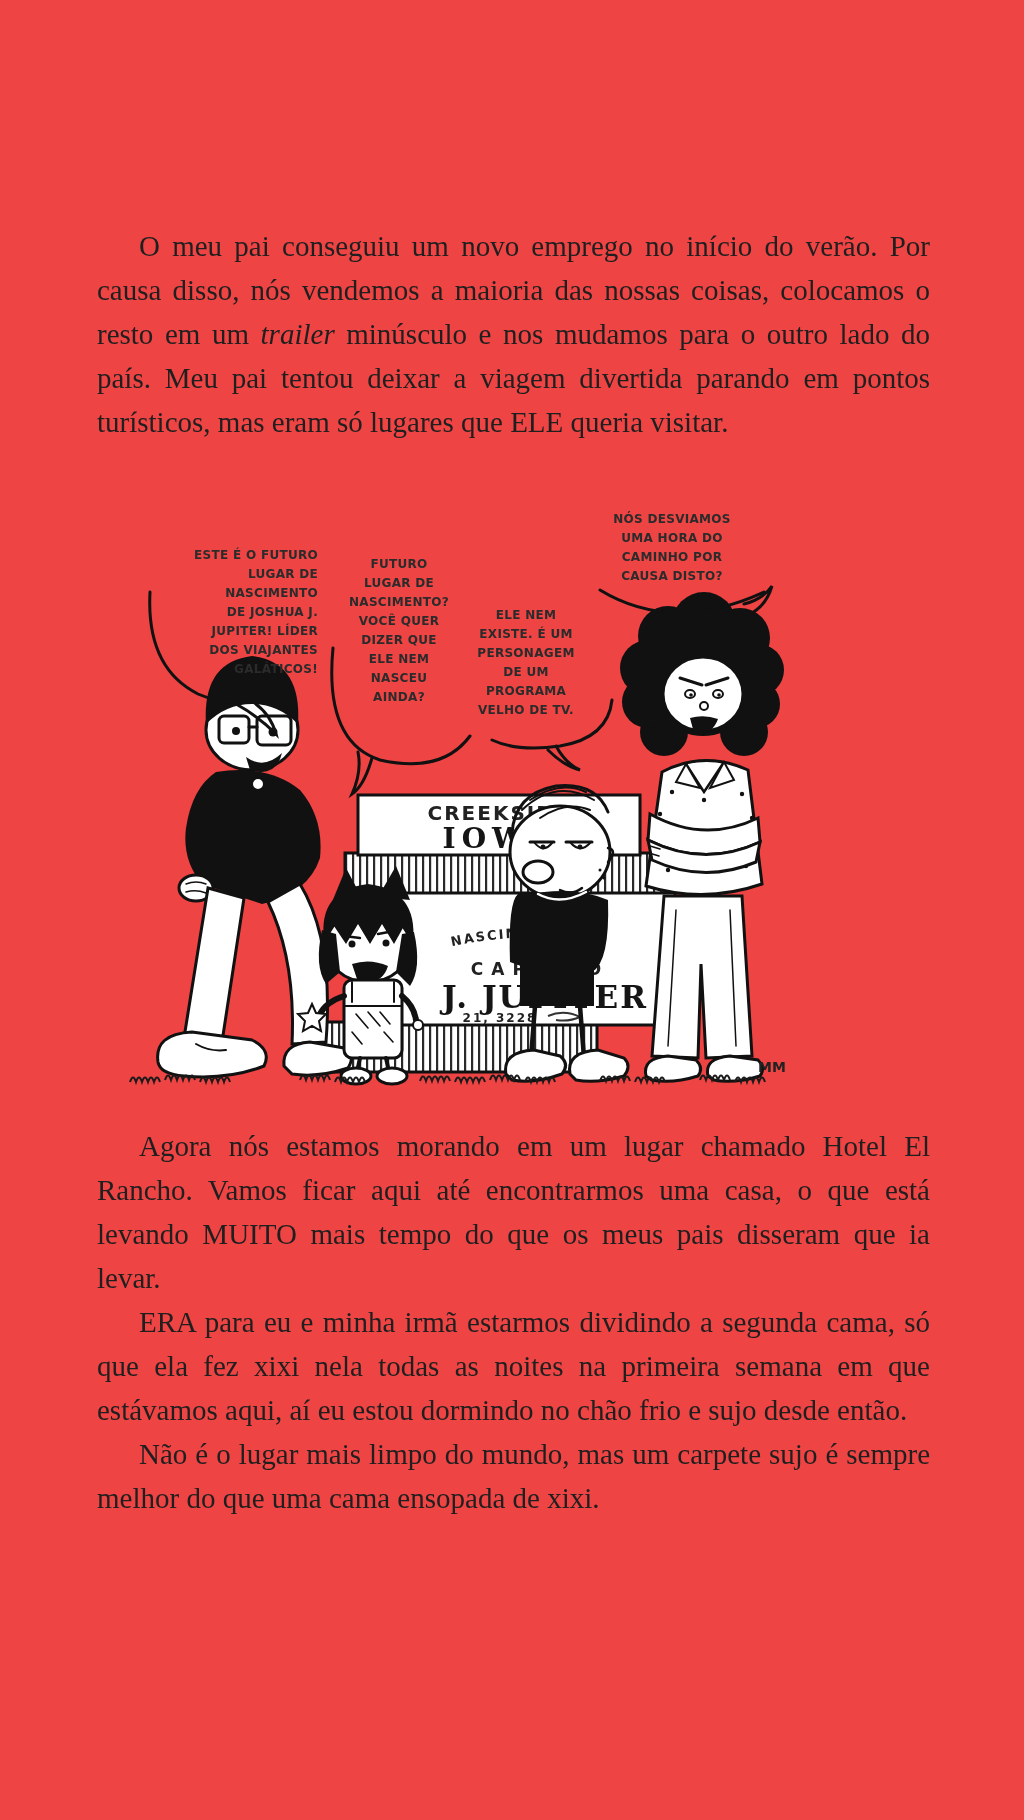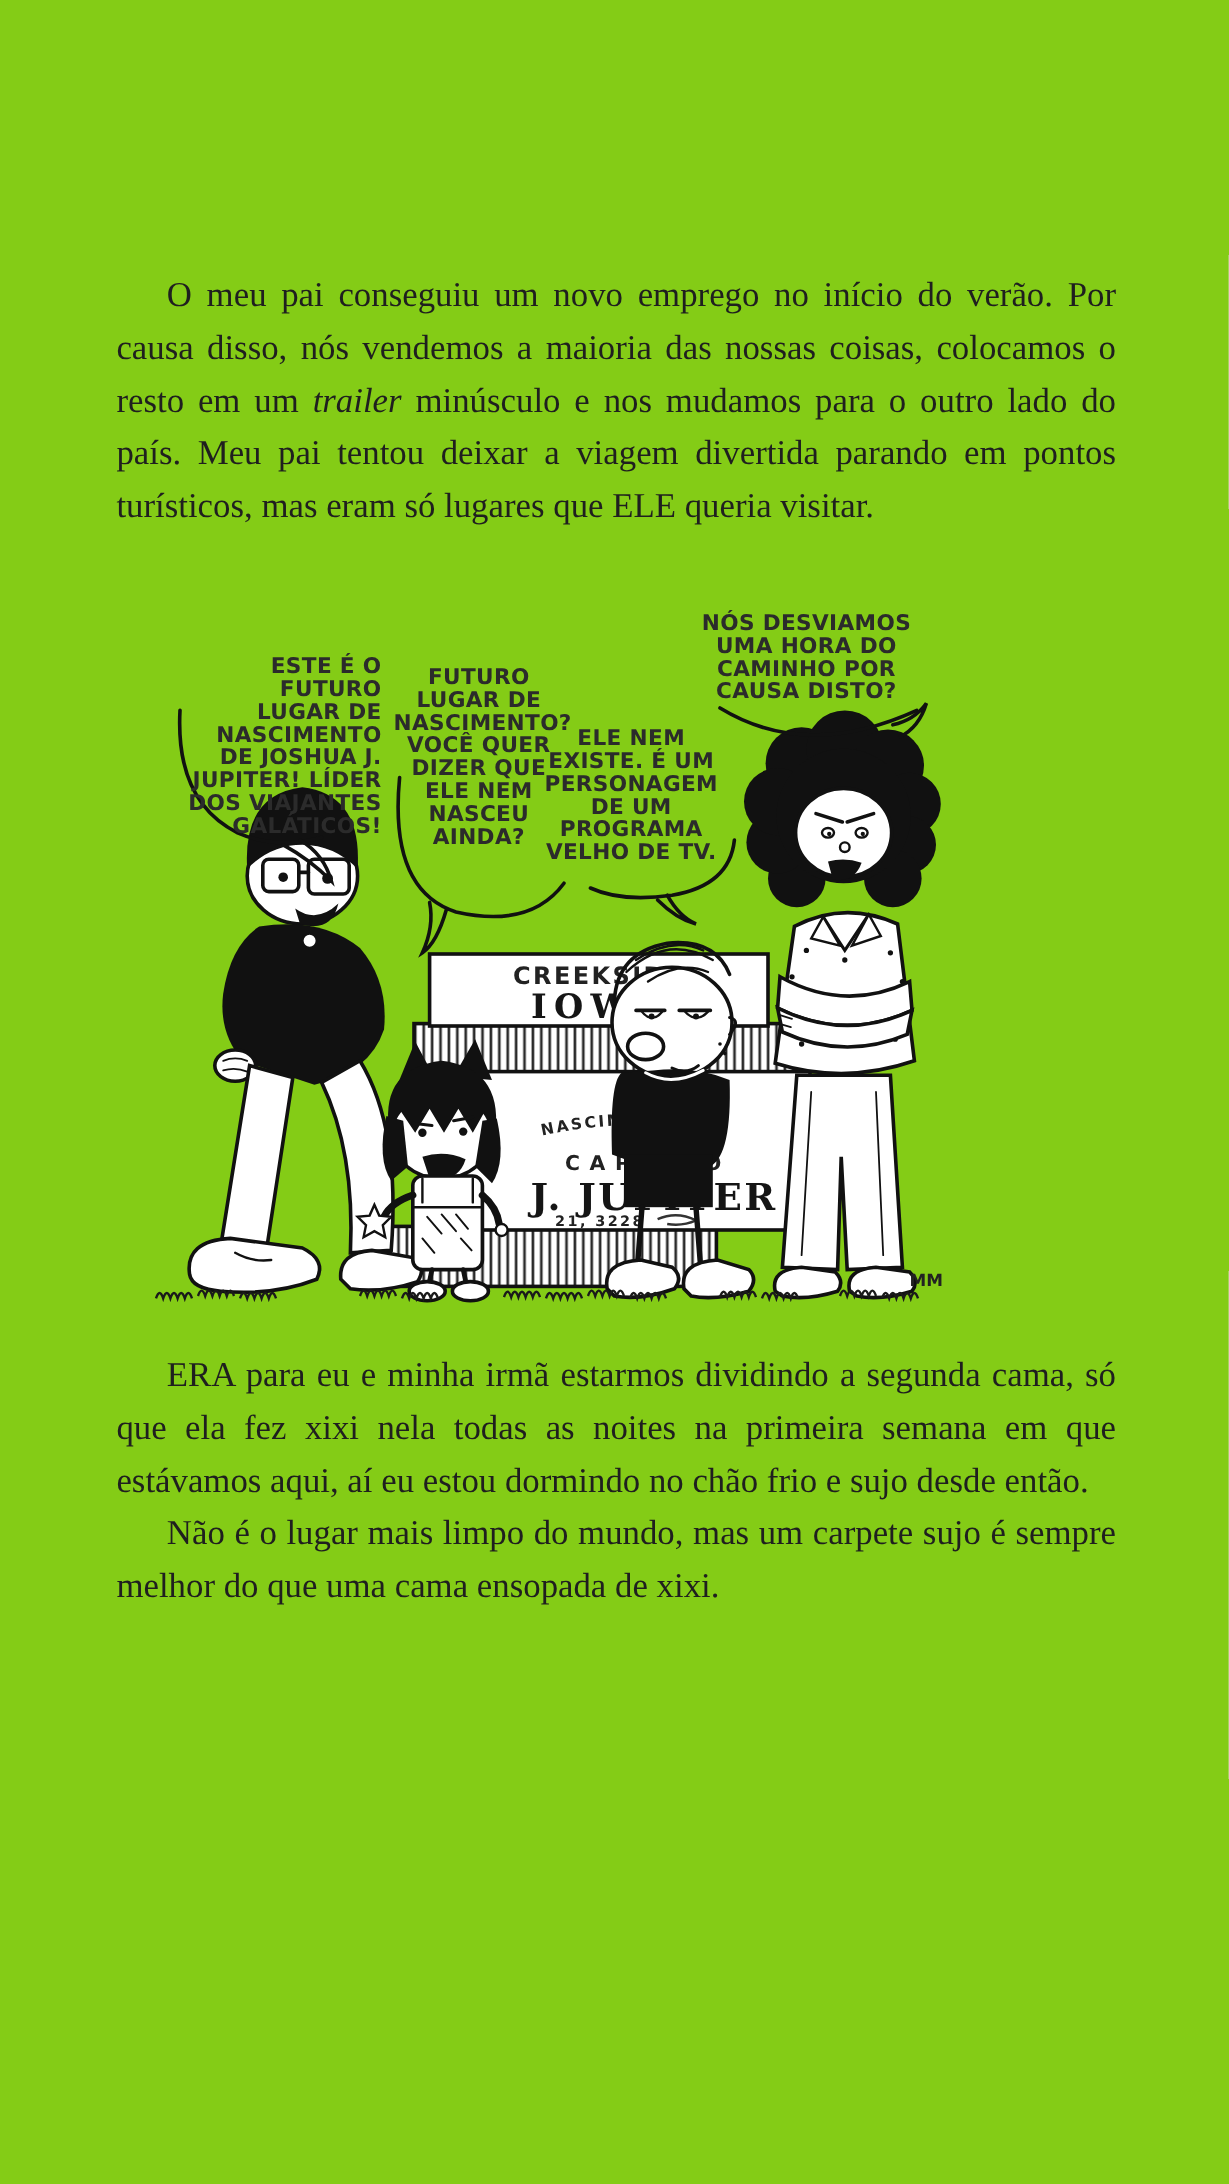--- a/index.html
+++ b/index.html
@@ -1,32 +1,32 @@
 <!DOCTYPE html>
 <html><head>
 <meta charset="utf-8">
 <style>
   html,body{margin:0;padding:0;background:#e8e8e8;}
   .page{
     position:relative;width:1024px;height:1820px;margin:0 auto;
-    background:#84cc16;overflow:hidden;
+    background:#ef4444;overflow:hidden;
     font-family:"Liberation Serif", serif;color:#1f1f1f;
   }
   .body-text{
     position:absolute;left:97px;width:833px;
     font-size:29px;line-height:44px;text-align:justify;
   }
   .body-text p{margin:0;text-indent:42px;}
   .body-text em{font-style:italic;}
   #para-block-1{top:224px;}
   #para-block-2{top:1124px;}
   .bubble{
     position:absolute;
     font-family:"DejaVu Sans", sans-serif;
-    font-weight:bold;font-size:18px;line-height:19px;
+    font-weight:bold;font-size:12px;line-height:19px;
     letter-spacing:.3px;color:#2b2b2b;
     text-align:center;white-space:pre-line;
   }
   #bubble-1{left:146px;top:546px;width:172px;text-align:right;}
   #bubble-2{left:328px;top:555px;width:142px;}
   #bubble-3{left:450px;top:606px;width:152px;}
   #bubble-4{left:578px;top:510px;width:188px;}
   svg.art{position:absolute;left:0;top:0;}
   .svg-comic-text{font-family:"DejaVu Sans", sans-serif;font-weight:bold;fill:#222;}
   .svg-serif-text{font-family:"DejaVu Serif", serif;font-weight:bold;fill:#151515;}
@@ -224,17 +224,18 @@
 PERSONAGEM
 DE UM
 PROGRAMA
 VELHO DE TV.</div>
   <div class="bubble" id="bubble-4">NÓS DESVIAMOS
 UMA HORA DO
 CAMINHO POR
 CAUSA DISTO?</div>
 
   <div class="body-text" id="para-block-2">
+    <p>Agora nós estamos morando em um lugar chamado Hotel El Rancho. Vamos ficar aqui até encontrarmos uma casa, o que está levando MUITO mais tempo do que os meus pais disseram que ia levar.</p>
     <p>ERA para eu e minha irmã estarmos dividindo a segunda cama, só que ela fez xixi nela todas as noites na primeira semana em que estávamos aqui, aí eu estou dormindo no chão frio e sujo desde então.</p>
     <p>Não é o lugar mais limpo do mundo, mas um carpete sujo é sempre melhor do que uma cama ensopada de xixi.</p>
   </div>
 
 </div>
 
 </body></html>

